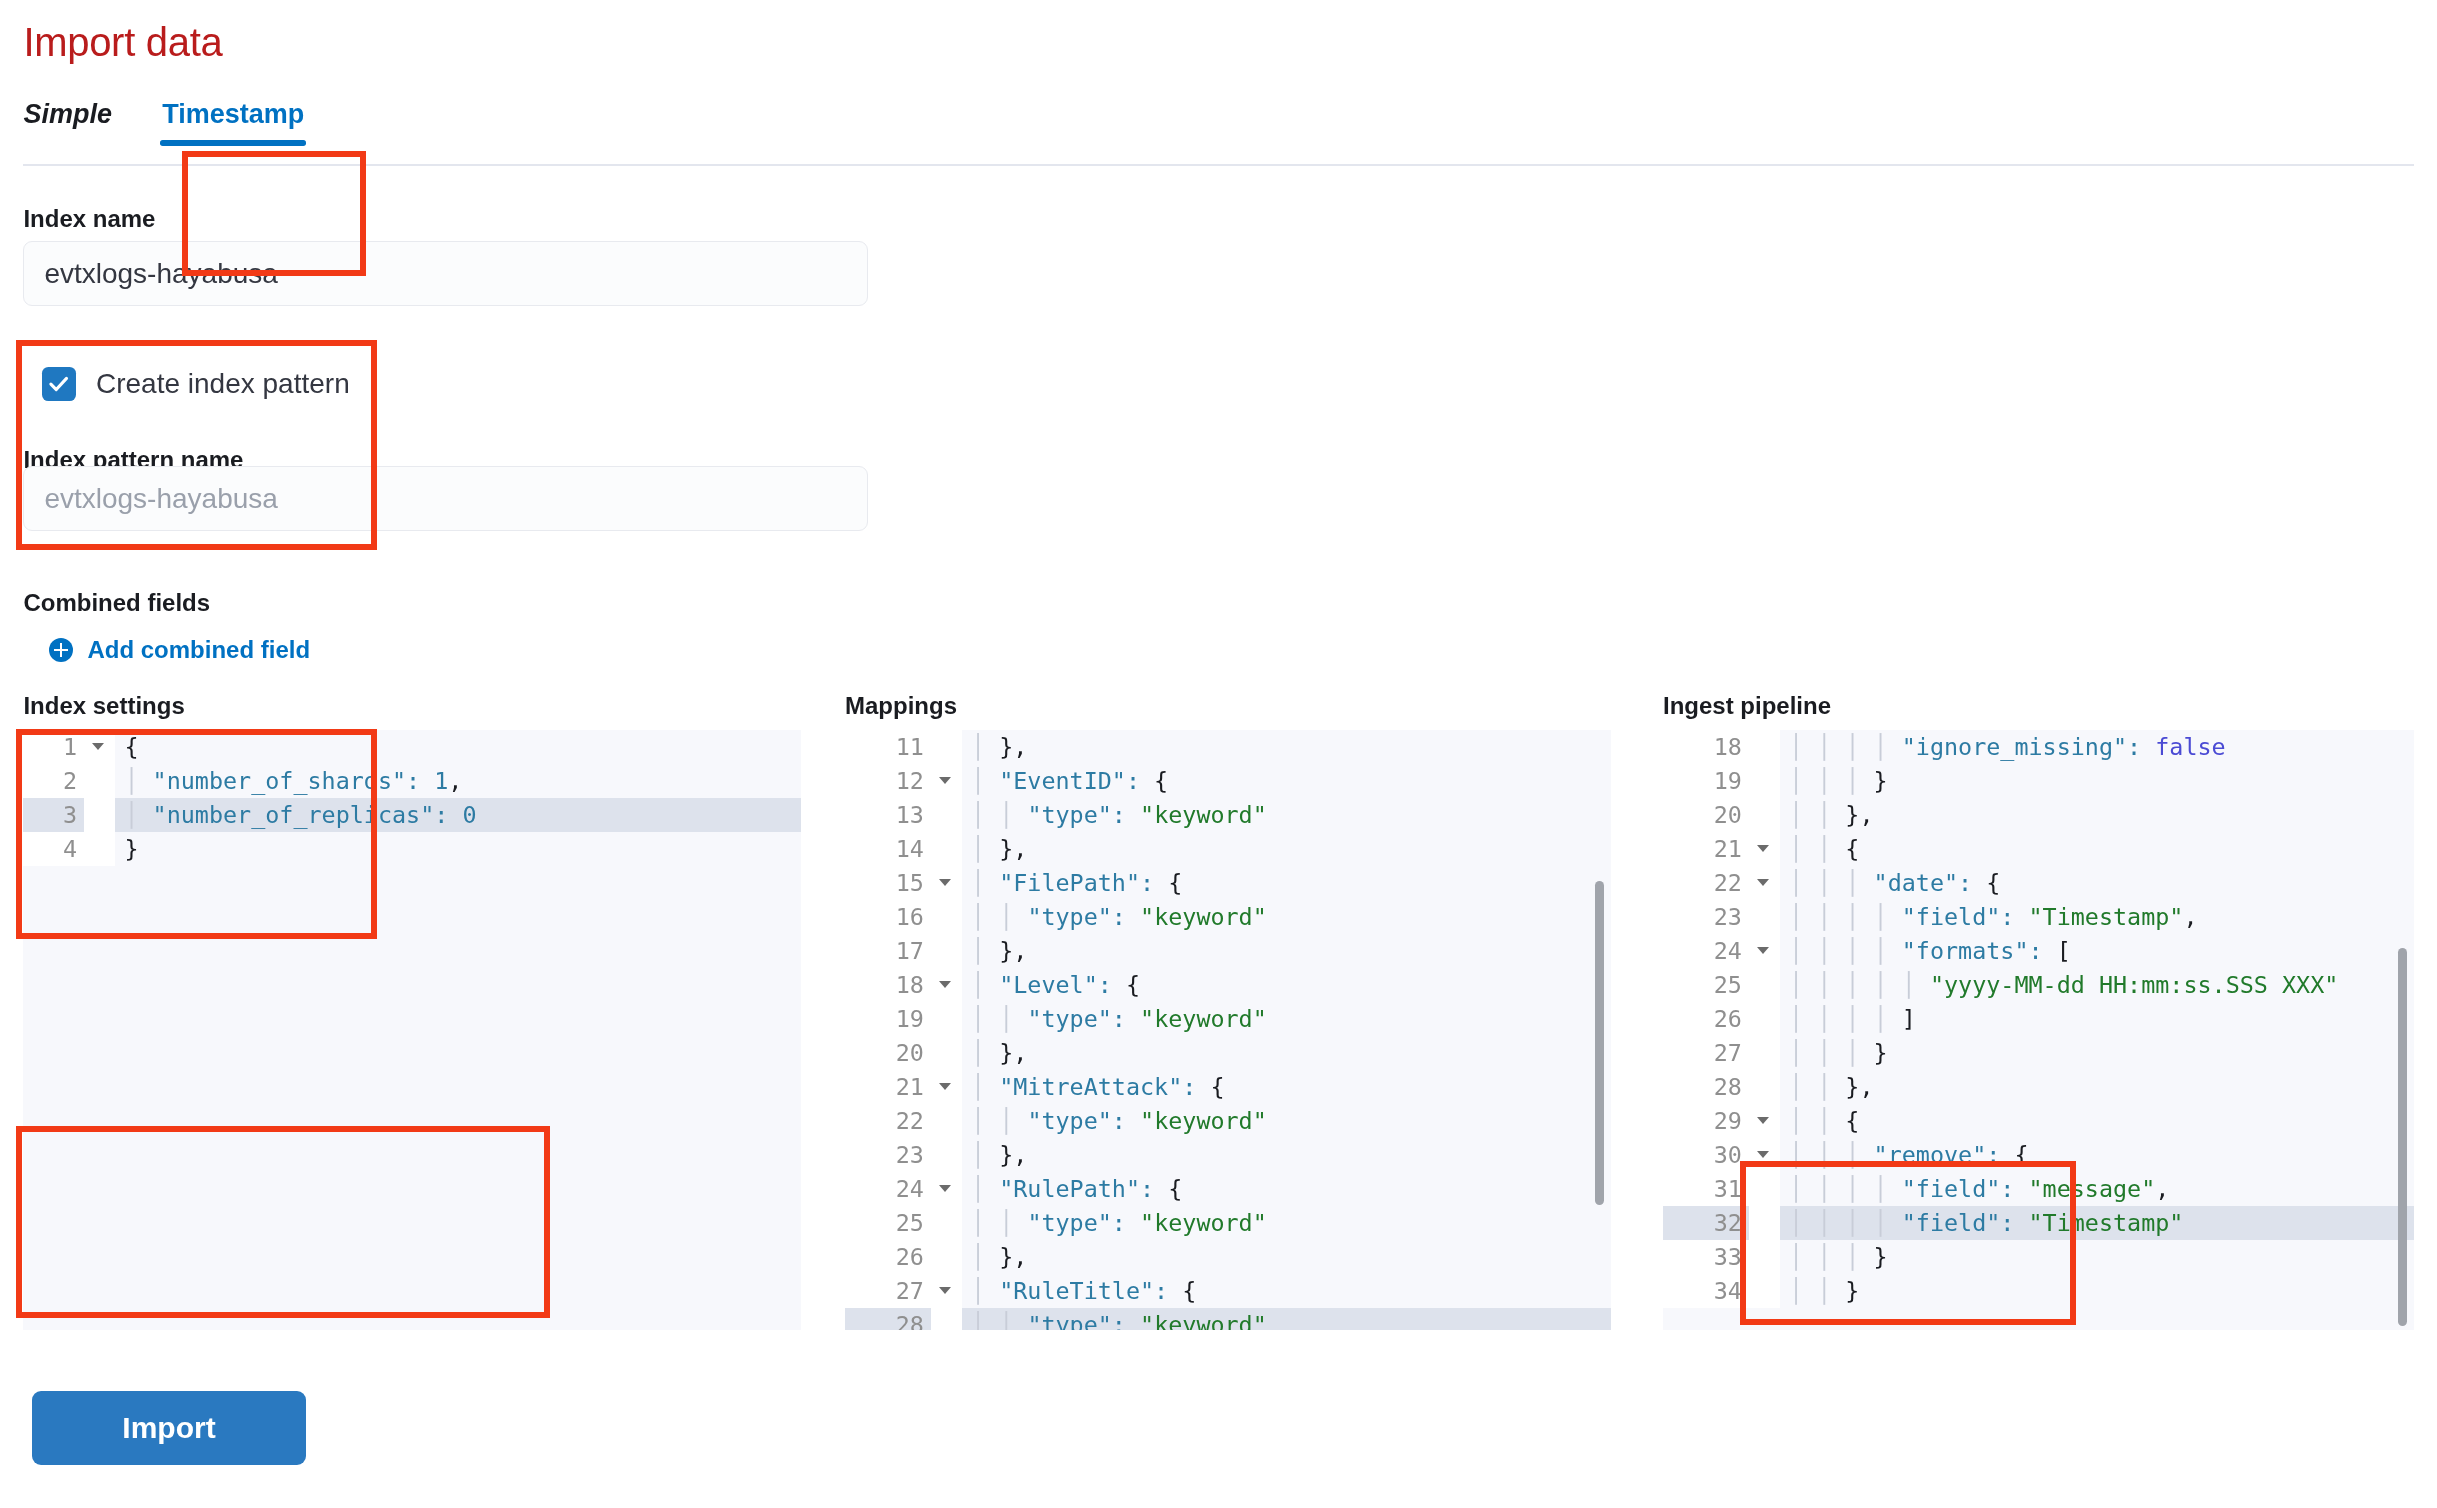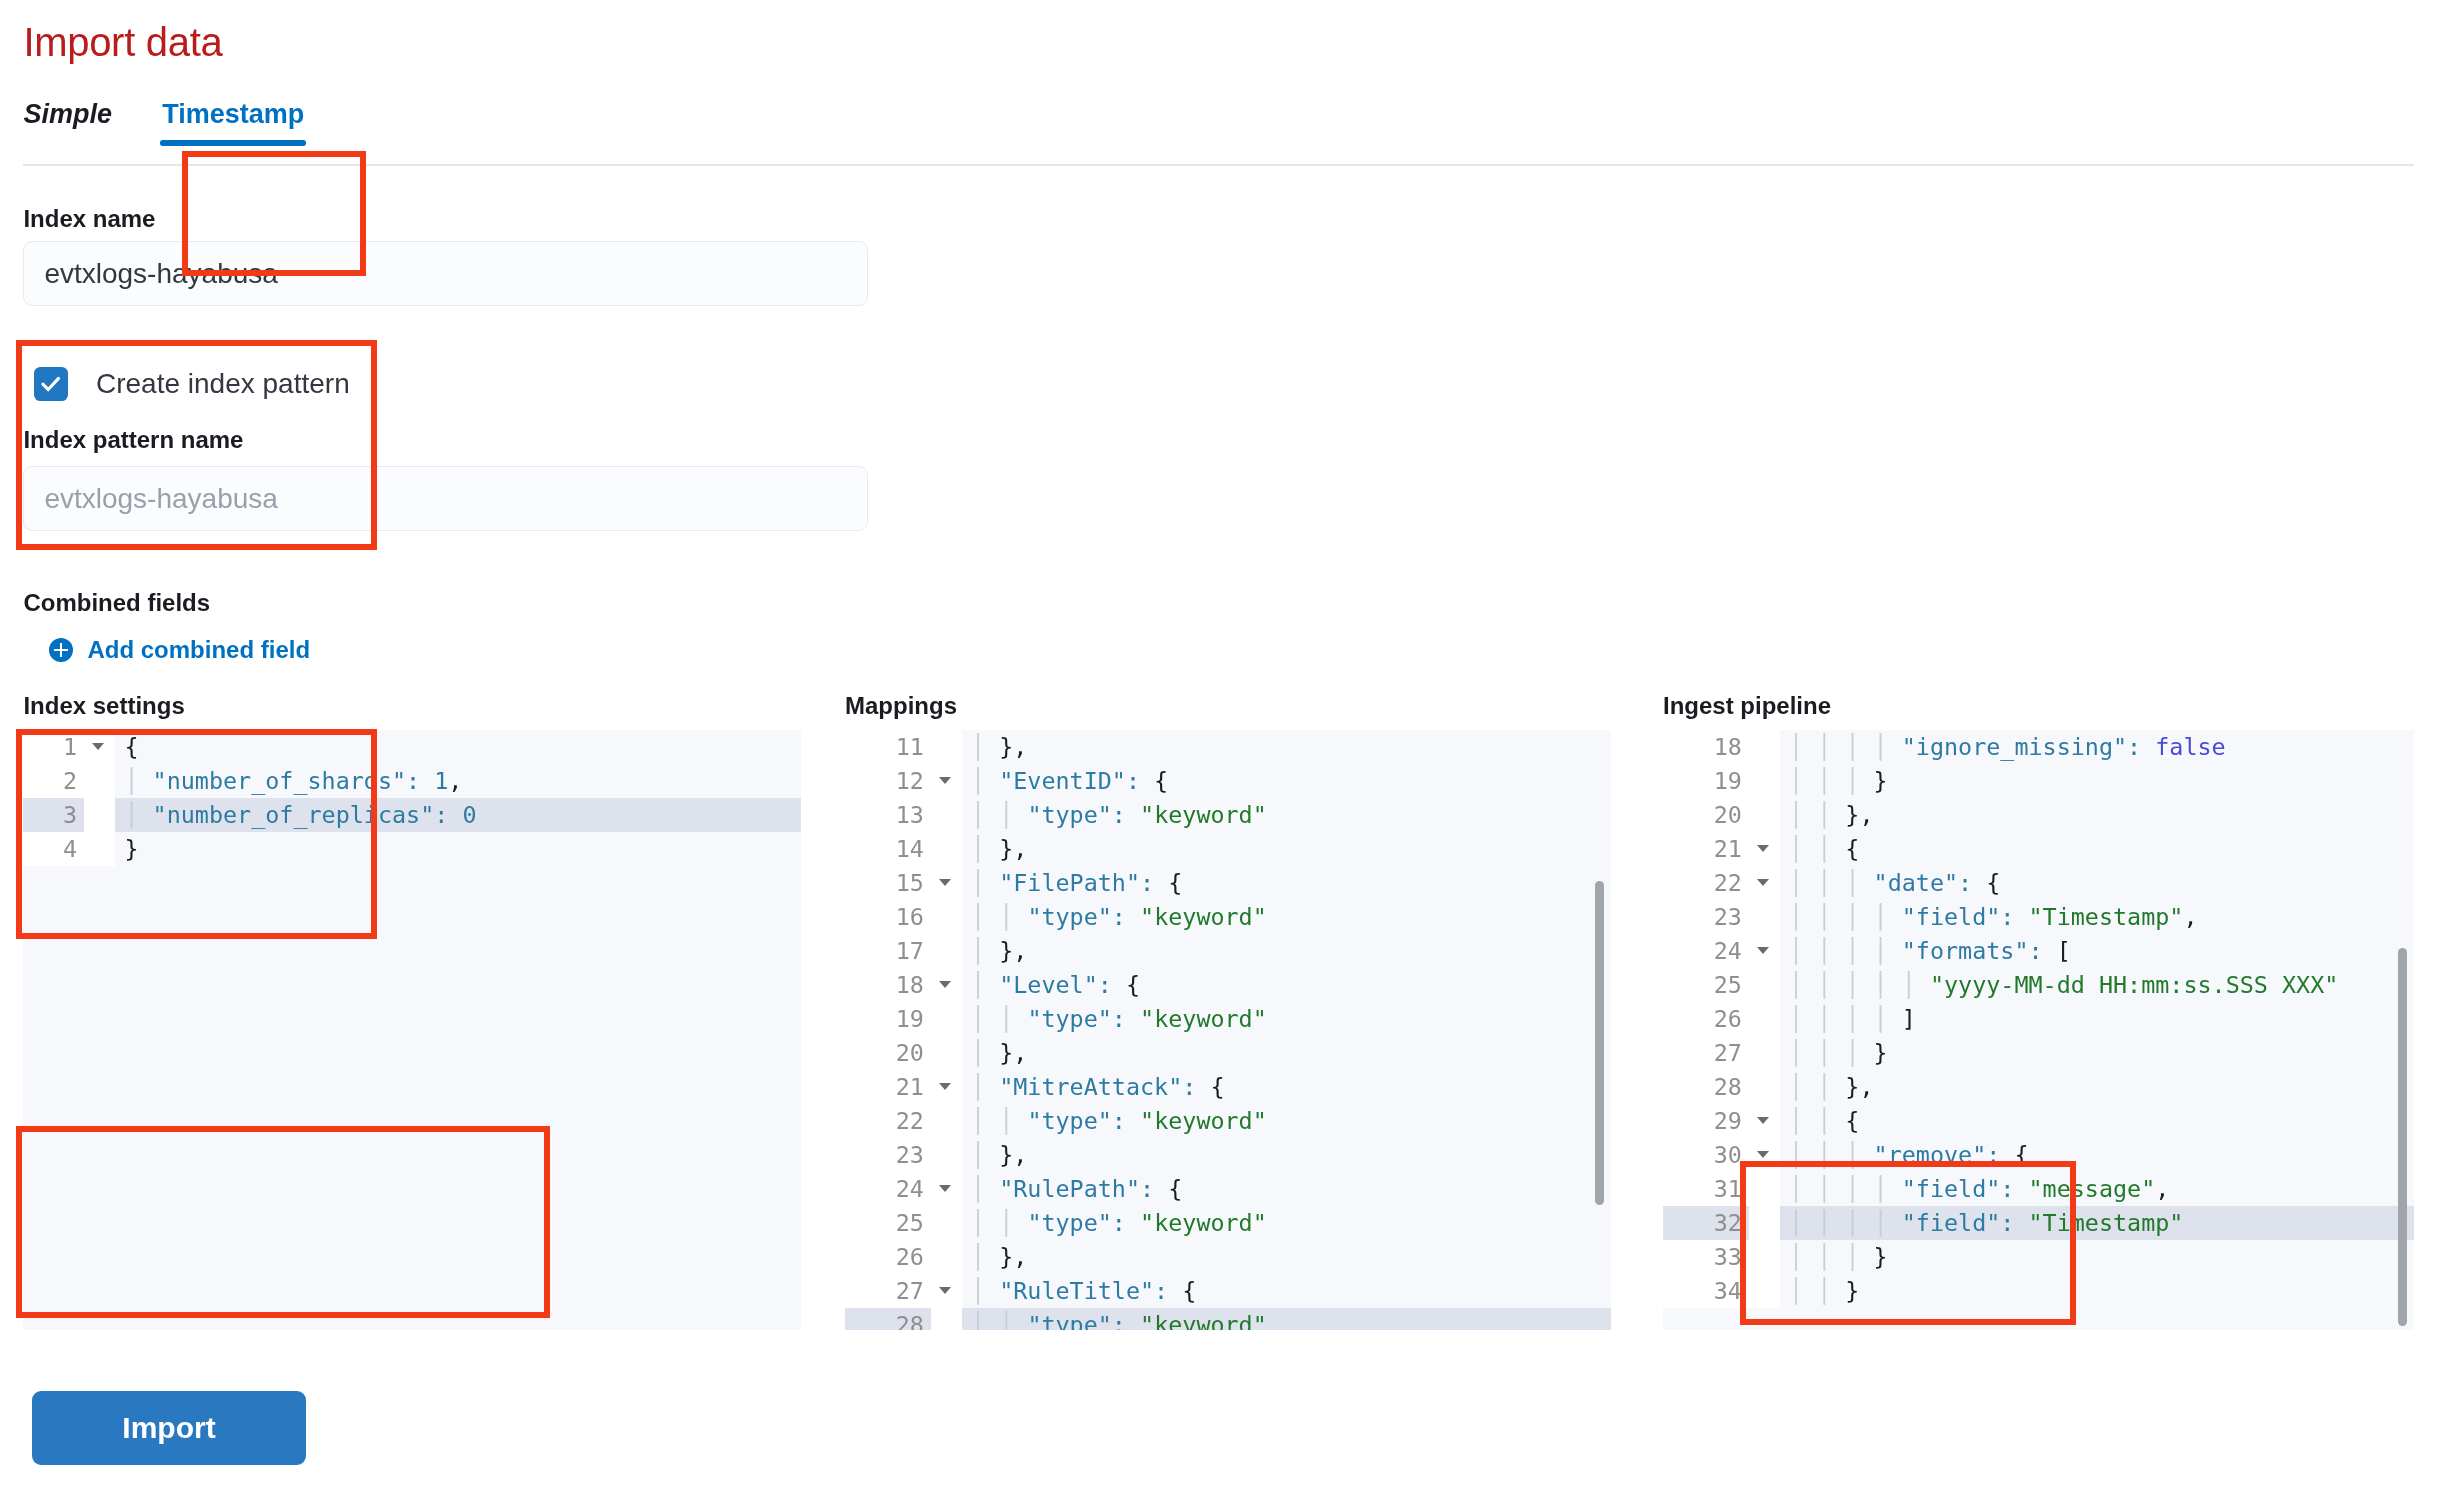--- a/index.html
+++ b/index.html
@@ -33,29 +33,29 @@
 
   
   .field-label{font-size:24px;font-weight:bold;color:#1a1c21;}
   #index-name-label{position:absolute;left:23.4px;top:205px;}
   #index-name-input{
     position:absolute;left:23.4px;top:241px;width:845px;height:65px;
     background:#fbfcfd;border:0.9px solid #e8eaef;border-radius:9px;
     font-size:28px;color:#343741;padding:0 20px;box-sizing:border-box;
     line-height:63px;
   }
-  #create-pattern-row{position:absolute;left:34px;top:367px;display:flex;align-items:center;gap:28px;}
+  #create-pattern-row{position:absolute;left:42px;top:367px;display:flex;align-items:center;gap:20px;}
   .checkbox{
     width:34px;height:34px;border-radius:6.3px;background:#1f78c1;
     display:flex;align-items:center;justify-content:center;flex:none;
   }
   .checkbox svg{width:23.4px;height:23.4px;}
   #create-pattern-label{font-size:28px;color:#343741;}
 
-  #index-pattern-label{position:absolute;left:23.4px;top:426px;}
+  #index-pattern-label{position:absolute;left:23.4px;top:446px;}
   #index-pattern-input{
     position:absolute;left:23.4px;top:466px;width:845px;height:65px;
     background:#fbfcfd;border:0.9px solid #e8eaef;border-radius:9px;
     font-size:28px;color:#9aa0ab;padding:0 20px;box-sizing:border-box;
     line-height:63px;
   }
 
   #combined-fields-label{position:absolute;left:23.4px;top:589px;font-size:24px;font-weight:bold;color:#1a1c21;}
   #add-combined-field{
     position:absolute;left:49px;top:636px;display:flex;align-items:center;gap:14.4px;cursor:pointer;

